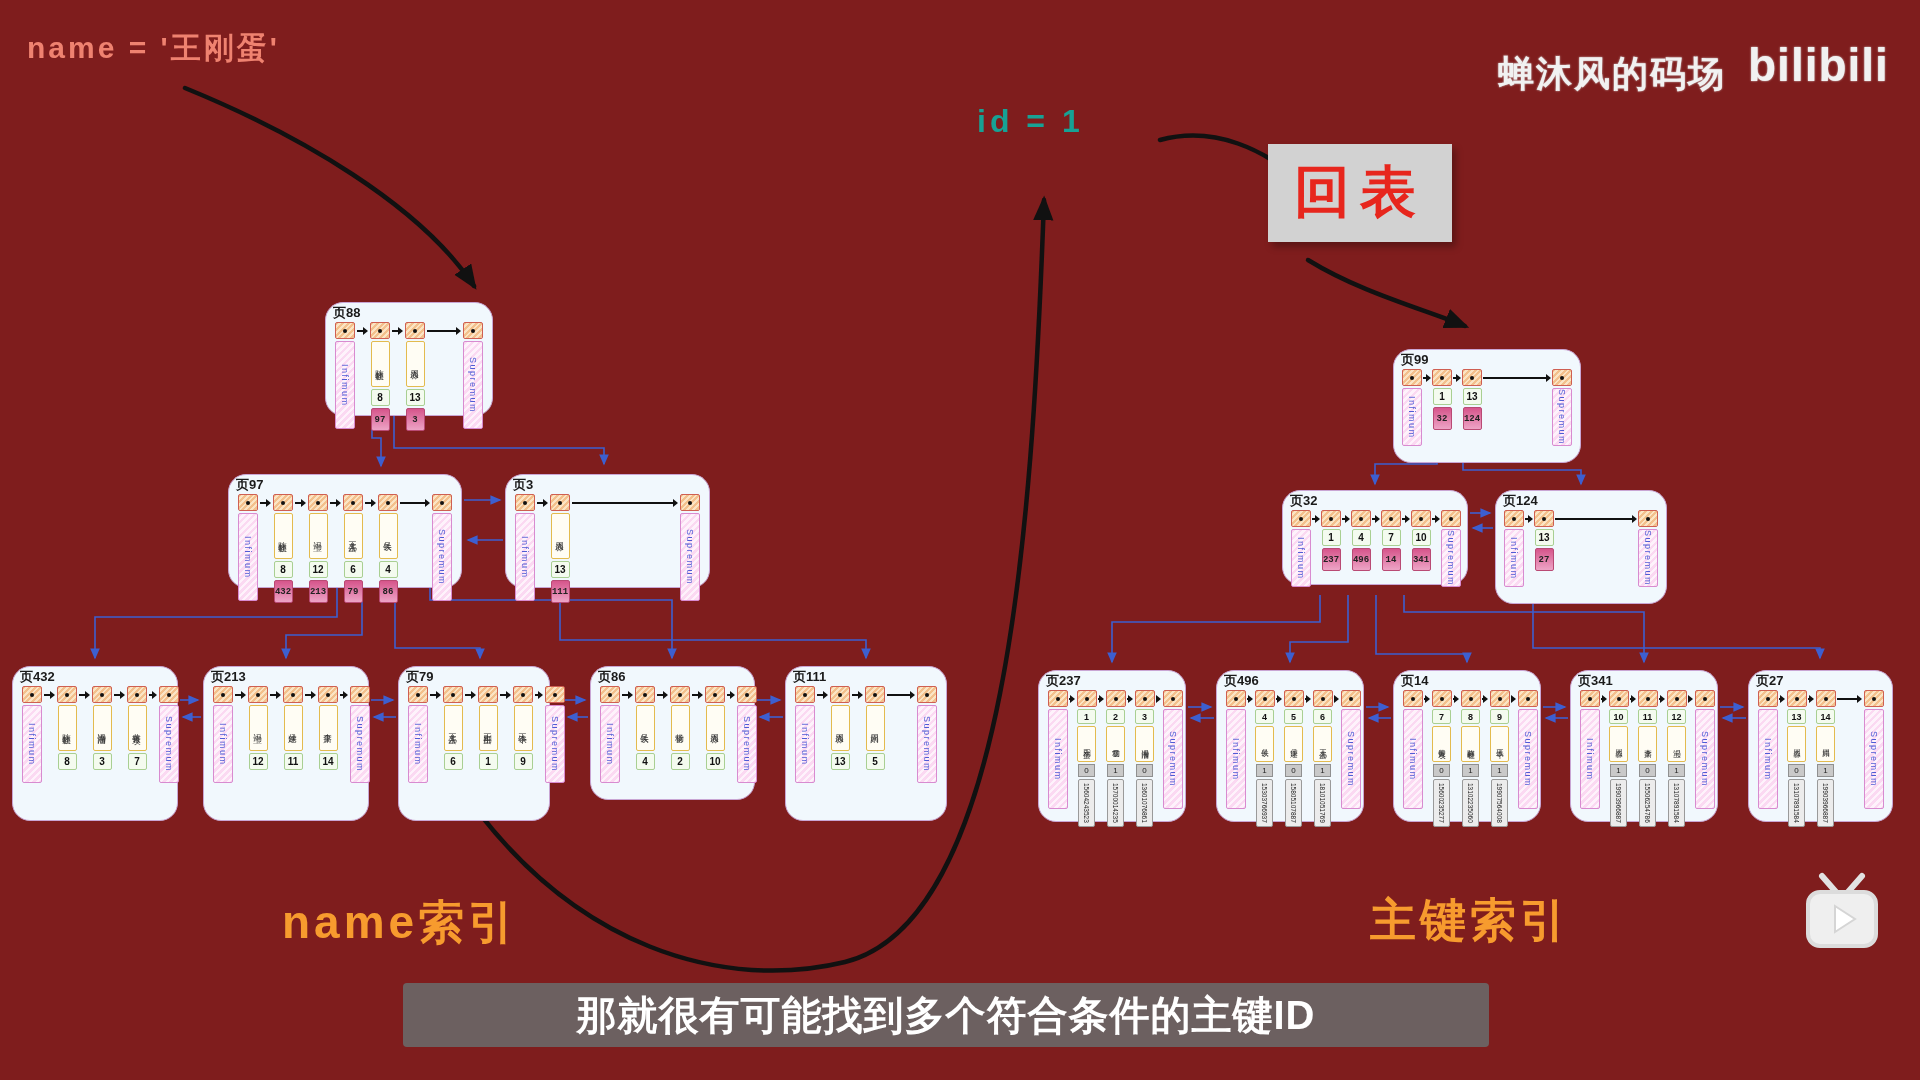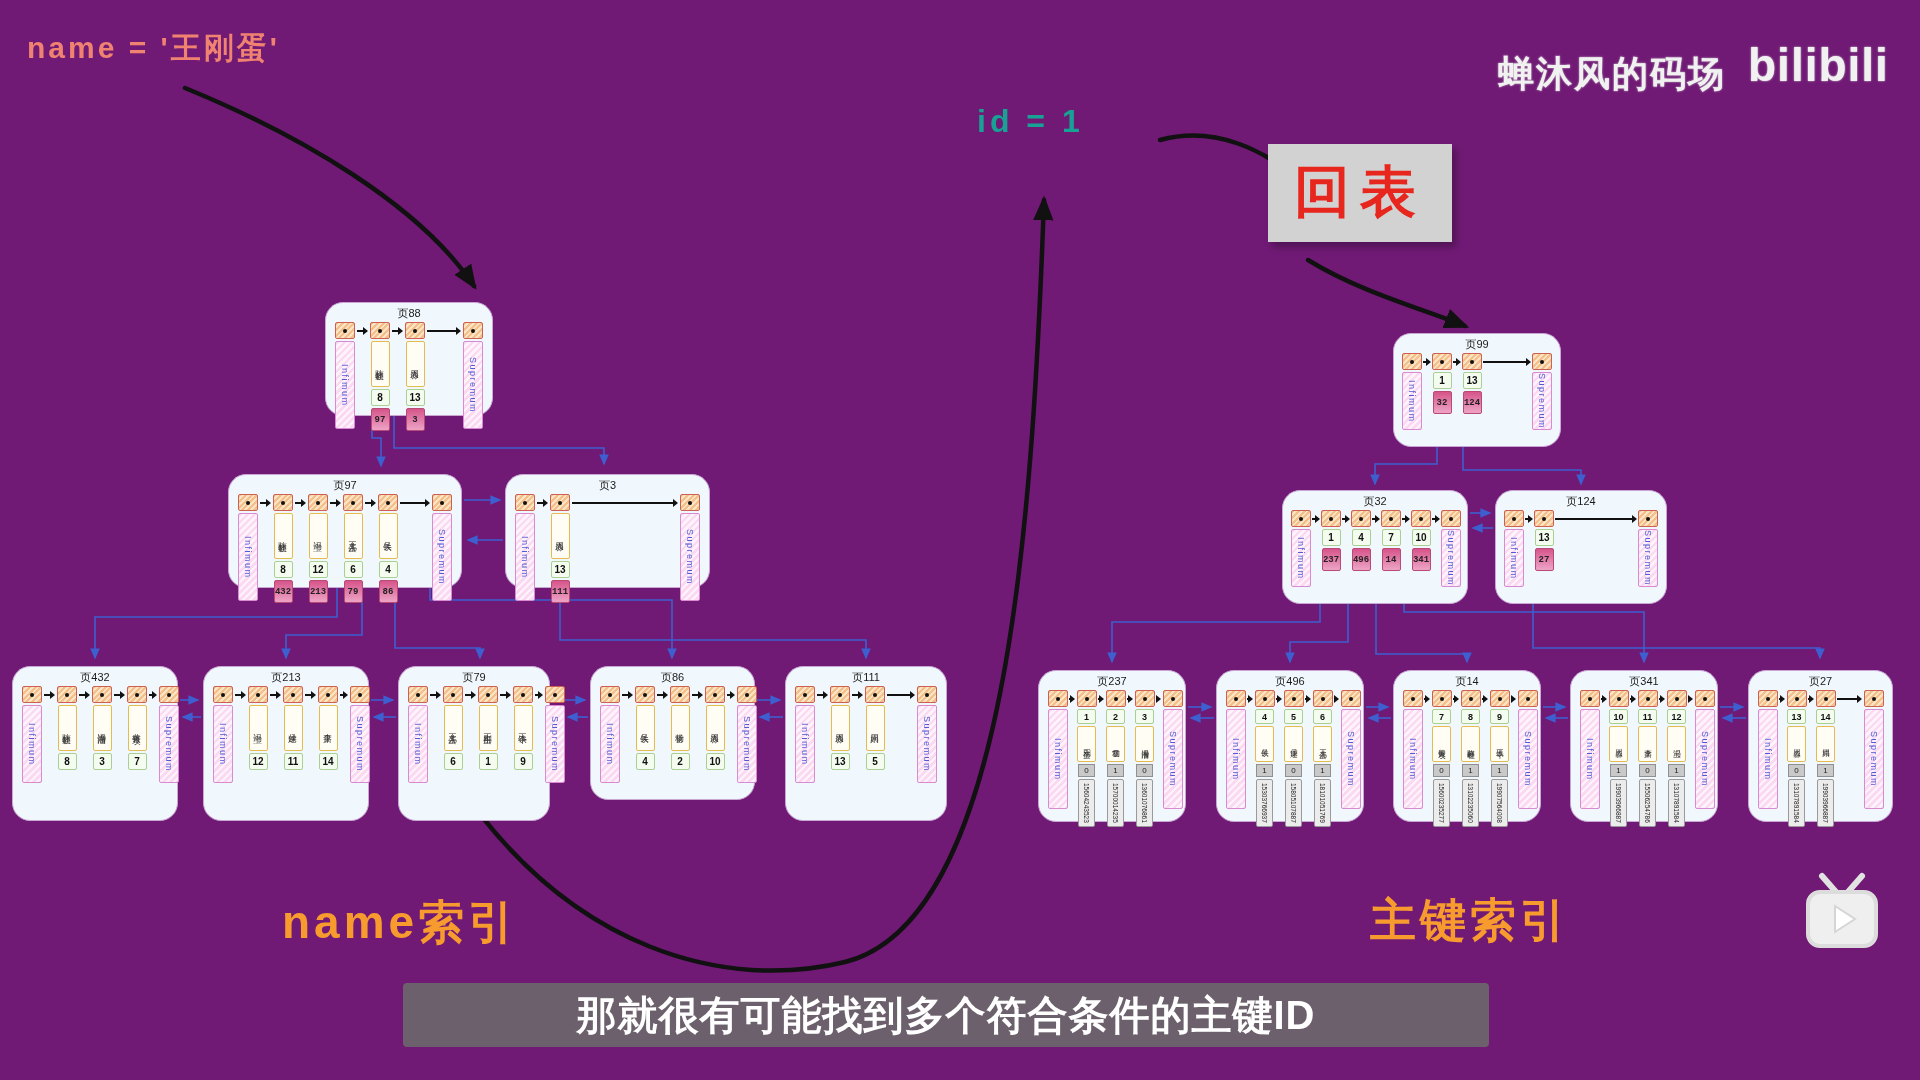--- a/index.html
+++ b/index.html
@@ -1,23 +1,23 @@
 <!DOCTYPE html>
 <html><head>
 <meta charset="utf-8">
 <style>
   html,body{margin:0;padding:0;background:#ffffff;}
-  #canvas{position:relative;width:1920px;height:1080px;background:#701a75;overflow:hidden;
+  #canvas{position:relative;width:1920px;height:1080px;background:#7f1d1d;overflow:hidden;
           font-family:"Liberation Sans","DejaVu Sans",sans-serif;}
   svg.layer{position:absolute;left:0;top:0;width:1920px;height:1080px;pointer-events:none;}
 
   
   .node{position:absolute;background:#f1f8fd;border:1.5px solid #c9a6d4;border-radius:18px;
         box-sizing:border-box;padding:3px 7px 0 7px;}
-  .node .title{text-align:center;font-size:11px;font-weight:normal;color:#1a1a1a;height:14px;line-height:14px;margin-bottom:2px;}
+  .node .title{font-size:13px;font-weight:bold;color:#1a1a1a;height:14px;line-height:14px;margin-bottom:2px;}
   .row{display:flex;align-items:flex-start;}
   .col{display:flex;flex-direction:column;align-items:center;width:24px;flex:0 0 auto;}
   .col > * + *{margin-top:2px;}
   .int-id .col{width:22px;}
   .leaf-id .col{width:23px;}
   .hd{width:20px;height:17px;flex:0 0 17px;background:repeating-linear-gradient(135deg,#f3c08c 0 2px,#fbe4c4 2px 4px);
       border:1.2px solid #cf5f52;border-radius:2px;display:flex;align-items:center;justify-content:center;box-sizing:border-box;}
   .dot{width:4px;height:4px;background:#111;border-radius:50%;}
   .c{box-sizing:border-box;display:flex;align-items:center;justify-content:center;text-align:center;}
   .name{writing-mode:vertical-rl;width:19px;height:46px;font-size:8.5px;background:#fffdf4;
@@ -448,21 +448,21 @@
           </div>
           <div class="harrow grow"></div>
           <div class="col end">
             <div class="hd">
               <div class="dot"></div>
             </div>
             <div class="c endbody">Supremum</div>
           </div>
         </div>
       </div>
-      <div class="node int-id" style="left: 1393px; top: 333px; width: 168px; height: 114px;">
+      <div class="node int-id" style="left: 1393px; top: 349px; width: 188px; height: 114px;">
         <div class="title">页99</div>
         <div class="row">
           <div class="col end">
             <div class="hd">
               <div class="dot"></div>
             </div>
             <div class="c endbody">Infimum</div>
           </div>
           <div class="harrow"></div>
           <div class="col">
@@ -482,21 +482,21 @@
           </div>
           <div class="harrow grow"></div>
           <div class="col end">
             <div class="hd">
               <div class="dot"></div>
             </div>
             <div class="c endbody">Supremum</div>
           </div>
         </div>
       </div>
-      <div class="node int-id" style="left: 1282px; top: 490px; width: 186px; height: 114px;">
+      <div class="node int-id" style="left: 1282px; top: 490px; width: 186px; height: 95px;">
         <div class="title">页32</div>
         <div class="row">
           <div class="col end">
             <div class="hd">
               <div class="dot"></div>
             </div>
             <div class="c endbody">Infimum</div>
           </div>
           <div class="harrow"></div>
           <div class="col">

